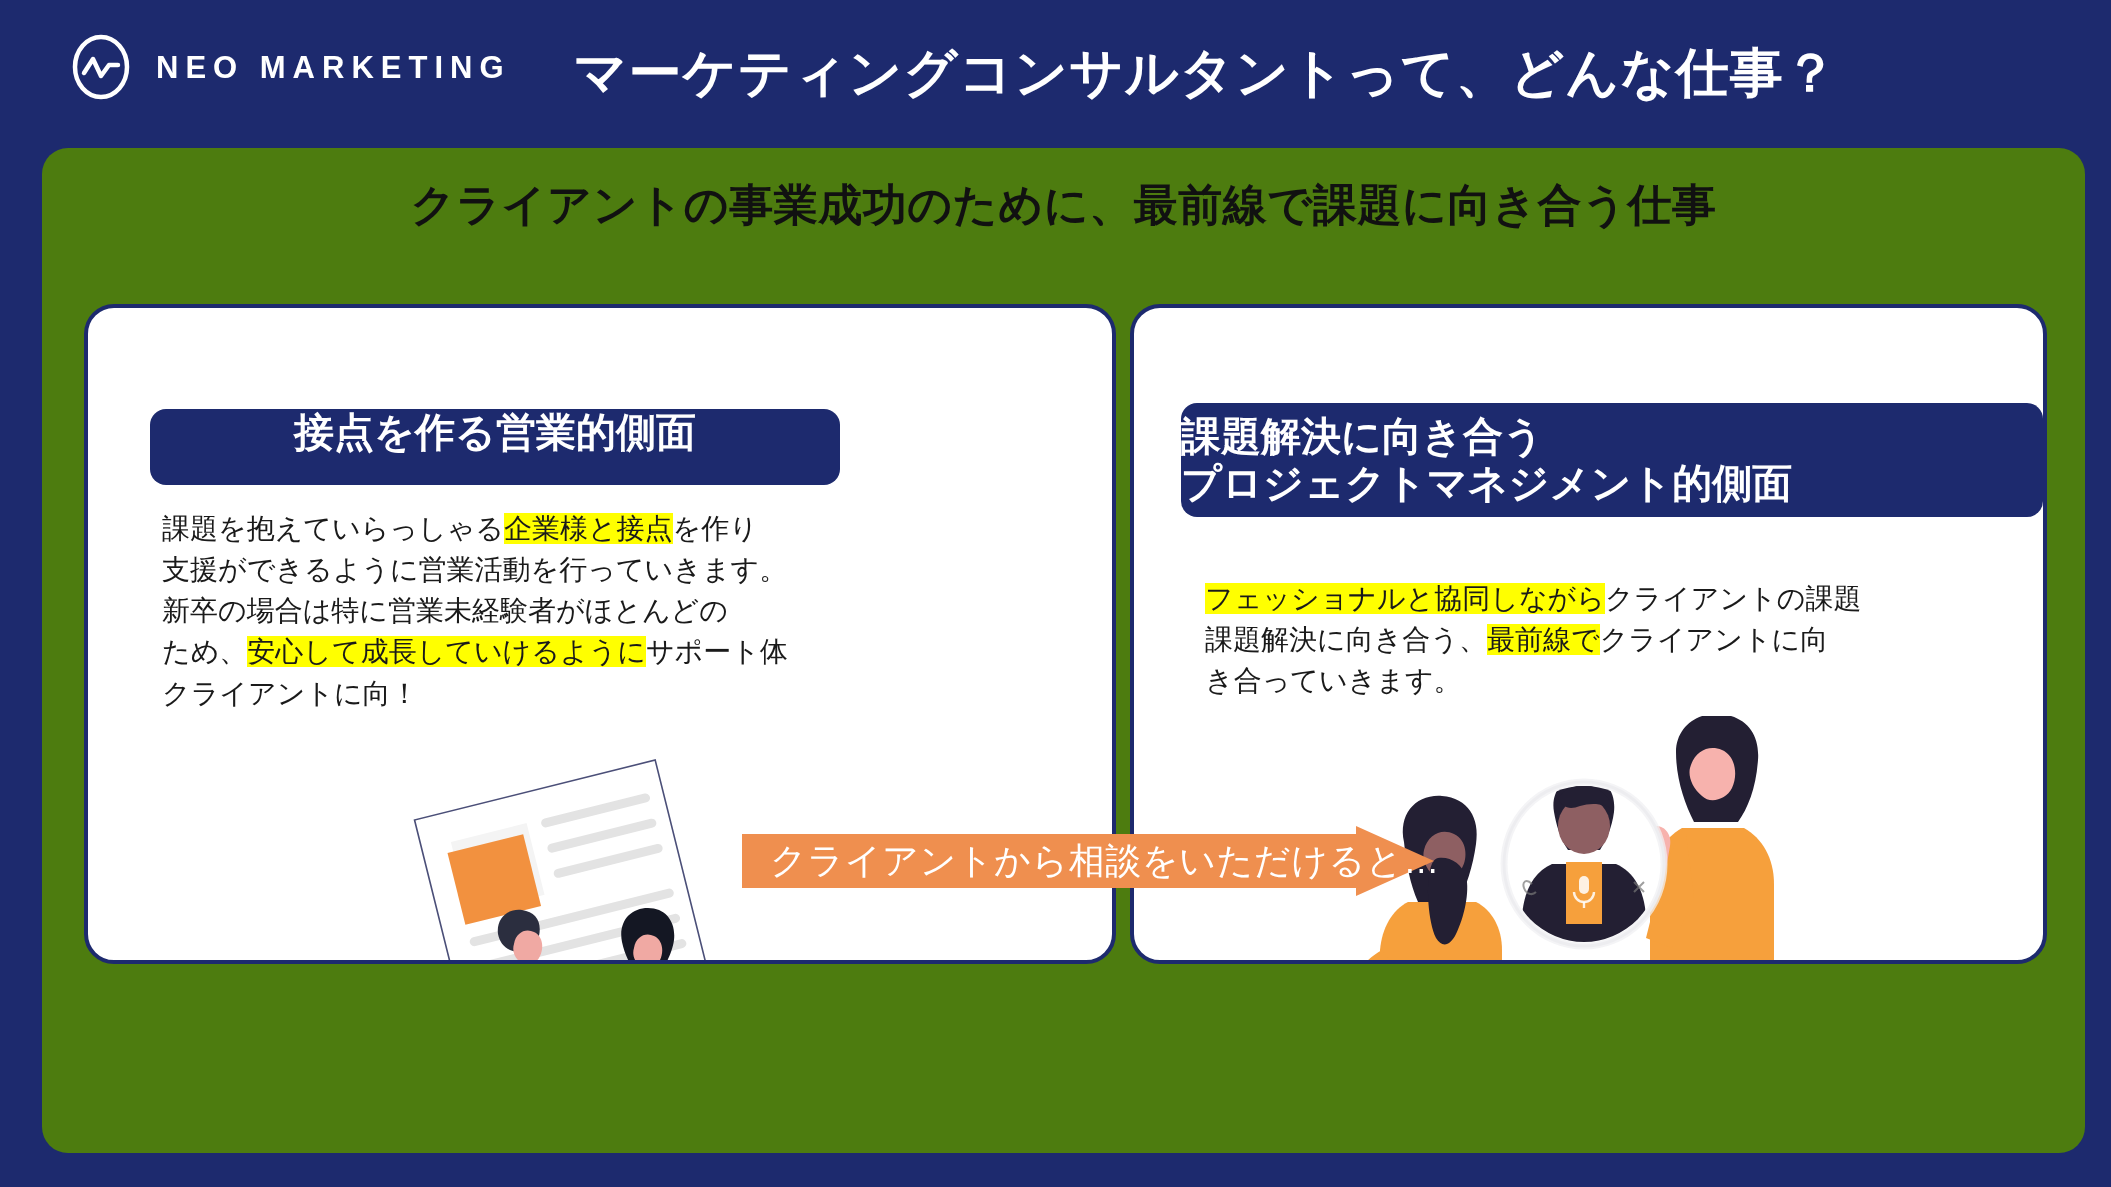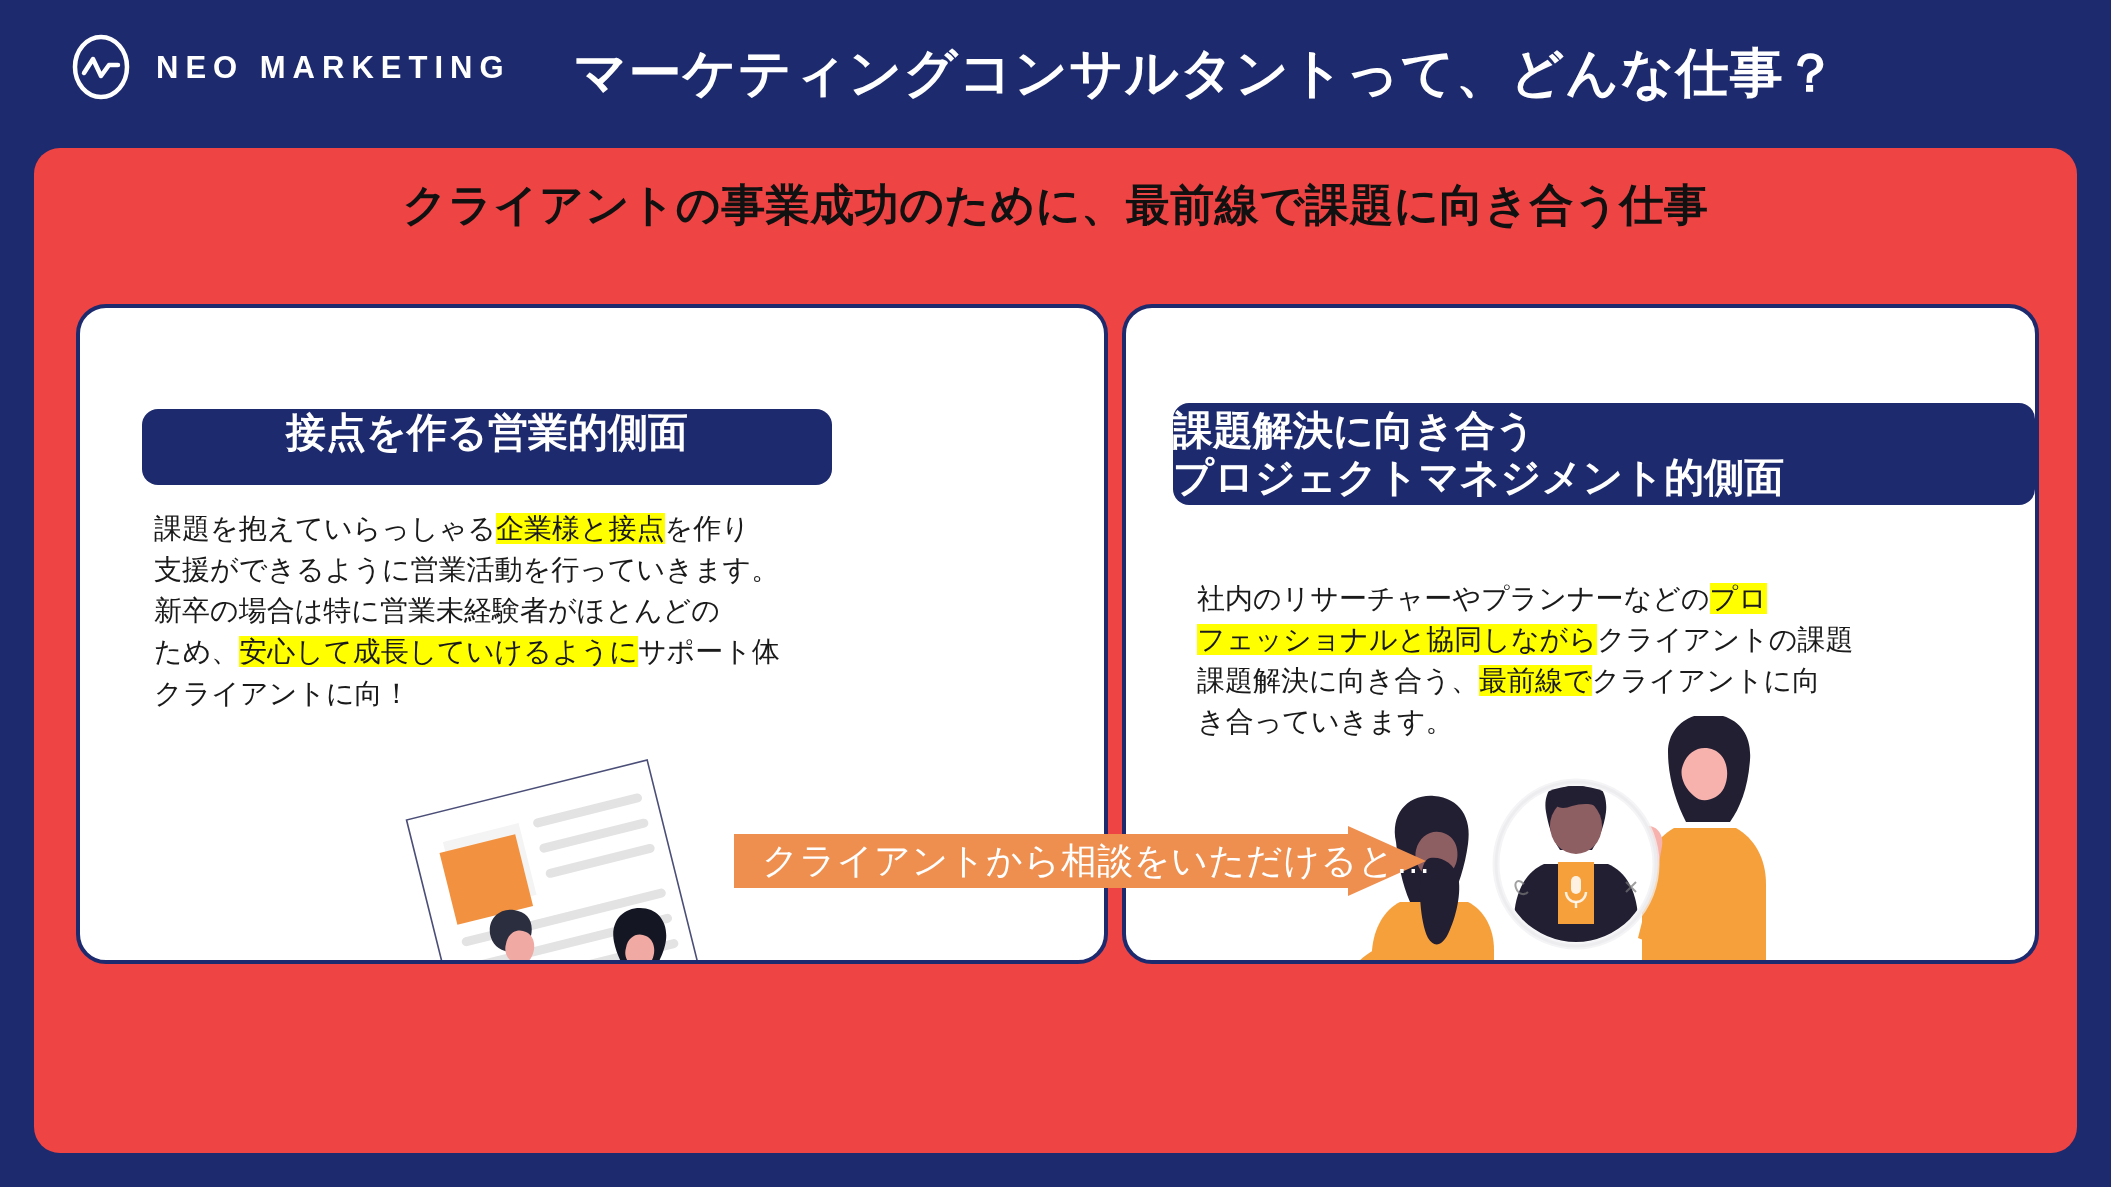--- a/index.html
+++ b/index.html
@@ -42,23 +42,23 @@
     font-size: 53px;
     font-weight: bold;
     letter-spacing: 1px;
     padding-left: 300px;
     white-space: nowrap;
   }
 
   
   .card {
     position: absolute;
-    left: 34px; top: 148px;
+    left: 42px; top: 148px;
     width: 2043px; height: 1005px;
-    background: #ef4444;
+    background: #4d7c0f;
     border-radius: 26px;
   }
 
   .subtitle {
     position: absolute; left: 0; top: 28px;
     width: 2043px;
     text-align: center;
     color: #111111;
     font-size: 44px;
     font-weight: bold;
@@ -88,21 +88,21 @@
     z-index: 4;
     line-height: 1.18;
   }
   .badge-left {
     left: 108px; top: 261px;
     width: 690px; height: 76px;
     font-size: 40px;
   }
   .badge-right {
     left: 1139px; top: 255px;
-    width: 862px; height: 102px;
+    width: 862px; height: 114px;
     font-size: 40px;
     flex-direction: column;
   }
 
   .body-text {
     position: absolute;
     color: #1a1a1a;
     font-size: 28px;
     line-height: 1.47;
     z-index: 3;
@@ -281,21 +281,20 @@
 
           <g>
             <path d="M10 282 c0 -10 8 -16 18 -16 l466 0 c10 0 18 6 18 16 l0 100 c0 10 -8 16 -18 16 l-466 0 c-10 0 -18 -6 -18 -16z" fill="#ffffff" stroke="#3a3f6e" stroke-width="2.4"></path>
             <polygon points="118,308 214,300 228,330 132,340" fill="#f0f0f2"></polygon>
             <polygon points="270,298 370,300 372,332 272,330" fill="#f0f0f2"></polygon>
           </g>
         </svg>
       </div>
 
       <div class="body-text body-right" style="left:71px; top:270px;">
-          <div><span>社内のリサーチャーやプランナーなどの</span><span class="hl">プロ</span></div>
           <div><span class="hl">フェッショナルと協同しながら</span><span>クライアントの課題</span></div>
           <div><span>課題解決に向き合う、</span><span class="hl">最前線で</span><span>クライアントに向</span></div>
           <div><span>き合っていきます。</span></div>
         </div>
     </div>
 
     <div class="badge badge-left">
       <span>接点を作る営業的側面</span>
     </div>
 

